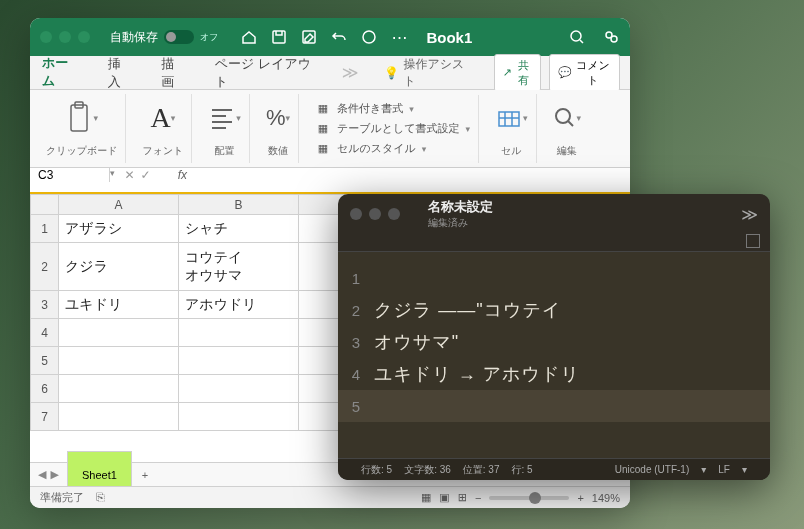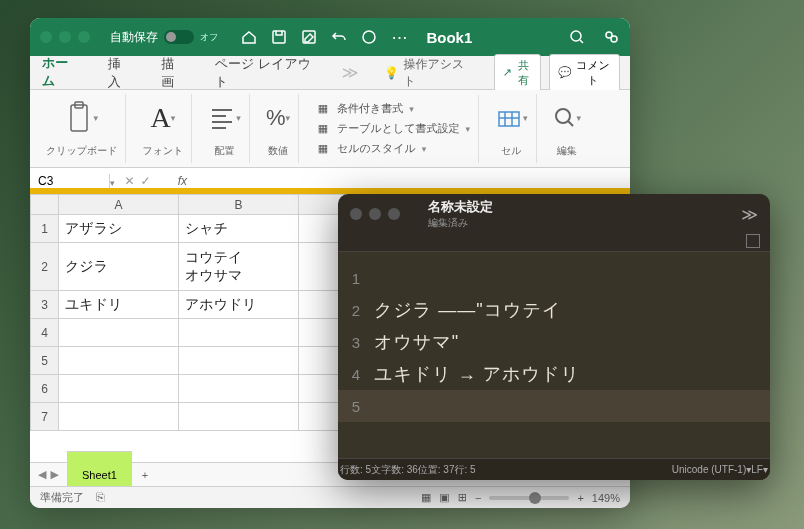--- a/index.html
+++ b/index.html
@@ -26,21 +26,21 @@
 .tab-btn{border:1px solid #ccc;background:#fff;padding:3px 8px;font-size:11px;border-radius:3px;display:flex;align-items:center;gap:3px}
 .share{color:#1e7e51}
 .ribbon{height:78px;background:#f8f8f8;border-bottom:1px solid #d0d0d0;display:flex;align-items:center;padding:4px 8px;gap:8px}
 .rgrp{display:flex;flex-direction:column;align-items:center;gap:2px;padding:0 8px;border-right:1px solid #e0e0e0;height:100%}
 .rgrp:last-child{border:none}
 .rgrp-ico{height:48px;display:flex;align-items:center;justify-content:center}
 .rgrp-lbl{font-size:10px;color:#666}
 .rgrp-mid{display:flex;flex-direction:column;gap:4px;font-size:11px;color:#555;padding:6px 8px;border-right:1px solid #e0e0e0}
 .rgrp-mid .row{display:flex;align-items:center;gap:6px}
 .mini-ico{width:16px;height:16px;display:inline-flex;align-items:center;justify-content:center}
-.namebox{height:26px;border-bottom:6px solid #eab308;display:flex;align-items:flex-end;background:#fff}
+.namebox{height:26px;border-bottom:2px solid #eab308;display:flex;align-items:flex-start;background:#fff}
 .nb-cell{width:80px;padding:0 8px;font-size:12px;border-right:1px solid #d0d0d0}
 .nb-btns{display:flex;gap:6px;padding:0 10px;color:#999;font-size:12px}
 .nb-fx{font-style:italic;font-size:12px;color:#666;margin-left:17px}
 .sheet{flex:1;overflow:hidden;display:flex;flex-direction:column}
 .grid{flex:1;overflow:auto}
 table{border-collapse:collapse;font-size:14px}
 th,td{border:1px solid #d0d0d0;text-align:left;padding:0}
 th{background:#f0f0f0;font-weight:normal;color:#555;text-align:center;font-size:12px}
 .rowh{width:28px;text-align:center;background:#f0f0f0;font-size:12px;color:#555}
 .colh{width:120px;height:20px}
@@ -63,21 +63,21 @@
 .ed-t1{font-size:13px;font-weight:600;color:#eee}
 .ed-t2{font-size:10px;color:#999}
 .ed-exp{margin-left:auto;color:#aaa;font-size:16px}
 .ed-tabbar{height:18px;border-bottom:1px solid #444;display:flex;justify-content:flex-end;padding:0 10px}
 .ed-tabico{width:14px;height:14px;border:1px solid #777}
 .ed-body{flex:1;background:#393428;padding:10px 0;font-size:18px;font-family:monospace}
 .ed-line{display:flex;align-items:center;height:32px}
 .ed-ln{width:36px;text-align:right;padding-right:14px;color:#888;font-size:15px}
 .ed-txt{color:#e8e4d8;letter-spacing:1px}
 .ed-line.cur{background:#4a4335}
-.ed-status{height:22px;background:#2b271f;border-top:1px solid #444;display:flex;align-items:center;padding:0 2px;font-size:10px;color:#aaa;gap:0}
+.ed-status{height:22px;background:#2b271f;border-top:1px solid #444;display:flex;align-items:center;padding:0 23px;font-size:10px;color:#aaa;gap:12px}
 .ed-status .enc{margin-left:auto}
 .A-ico{font-size:28px;font-family:serif;color:#333}
 .chevd{font-size:9px;color:#888}
 </style>
 </head>
 <body>
 
 <div class="excel">
   <div class="titlebar">
     <div class="traffic">

